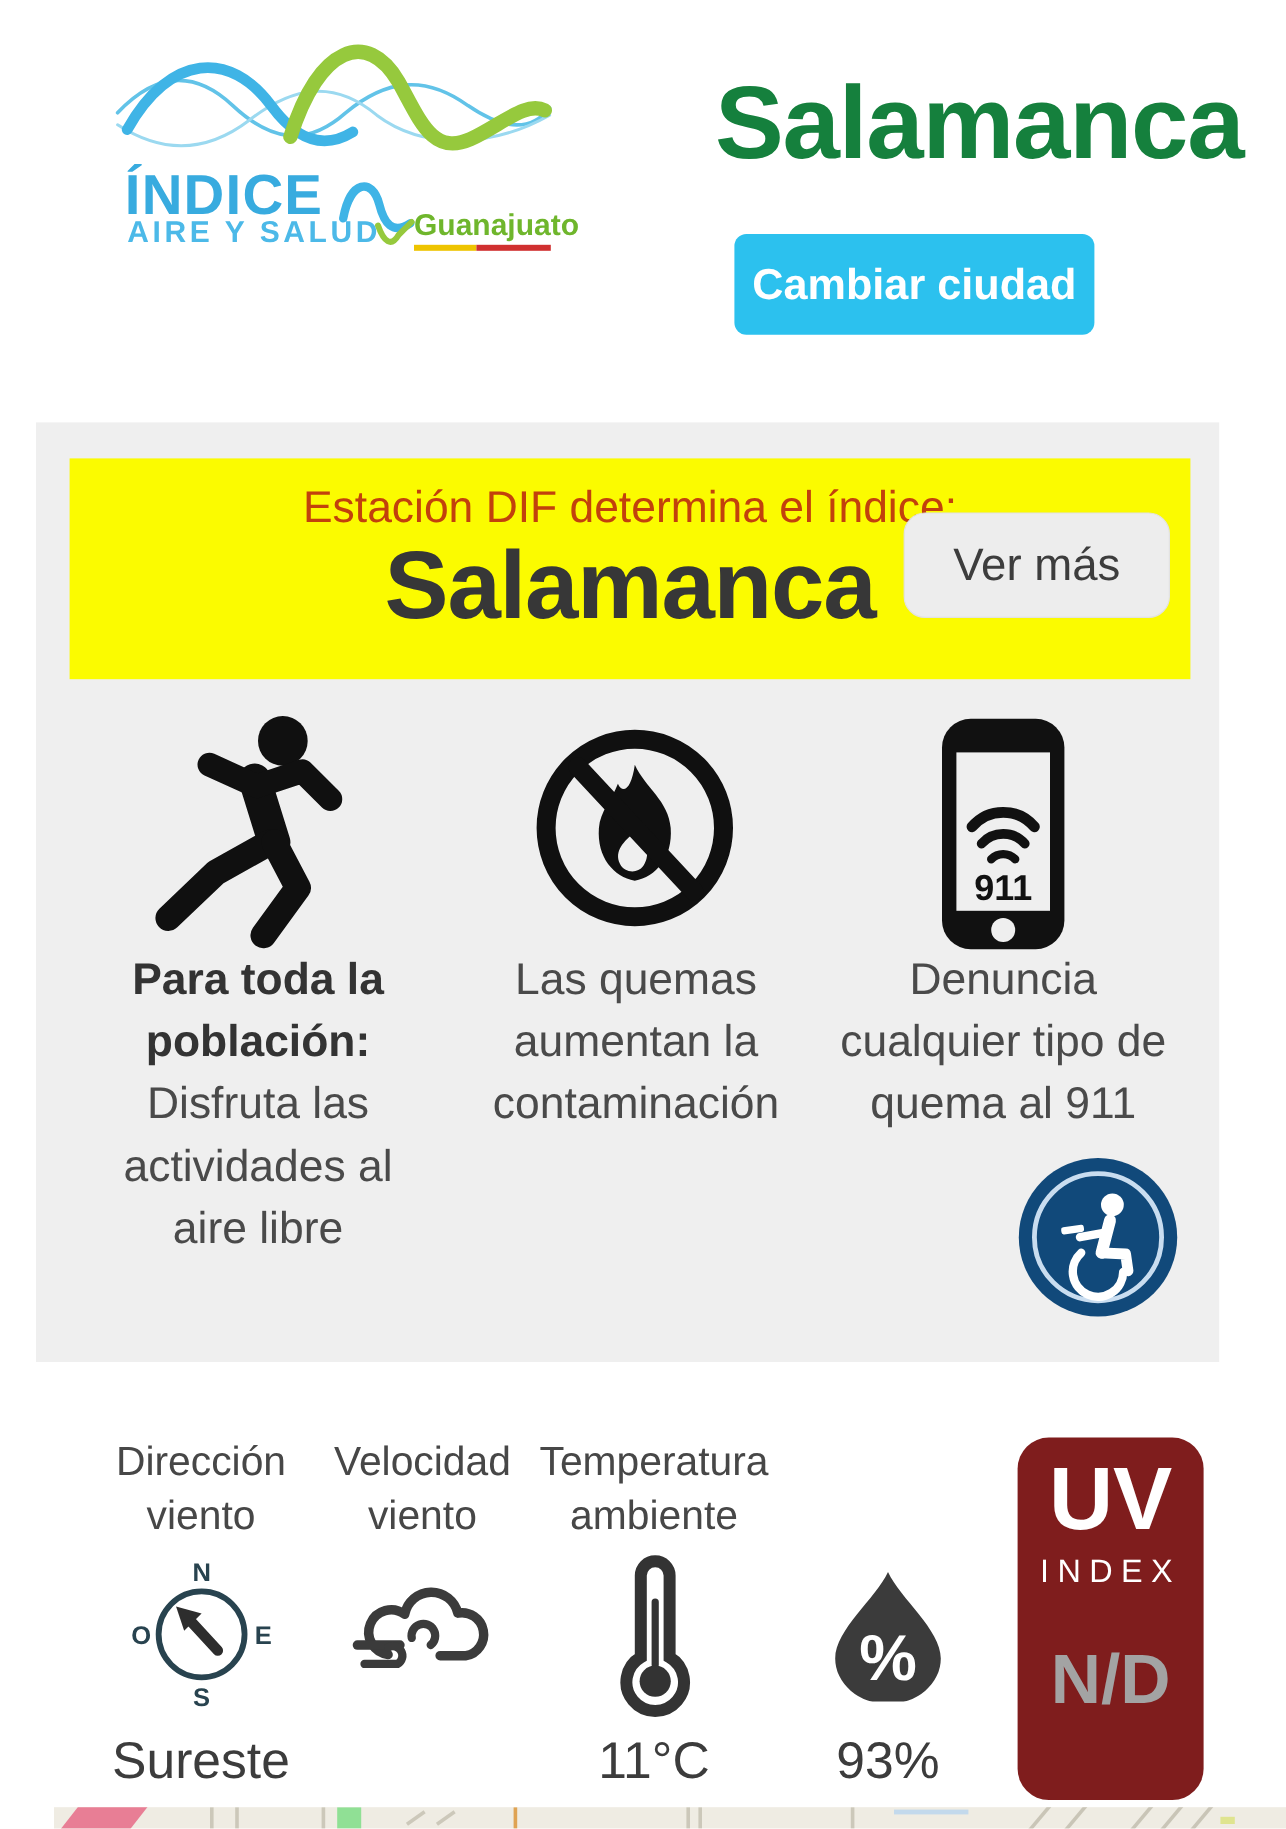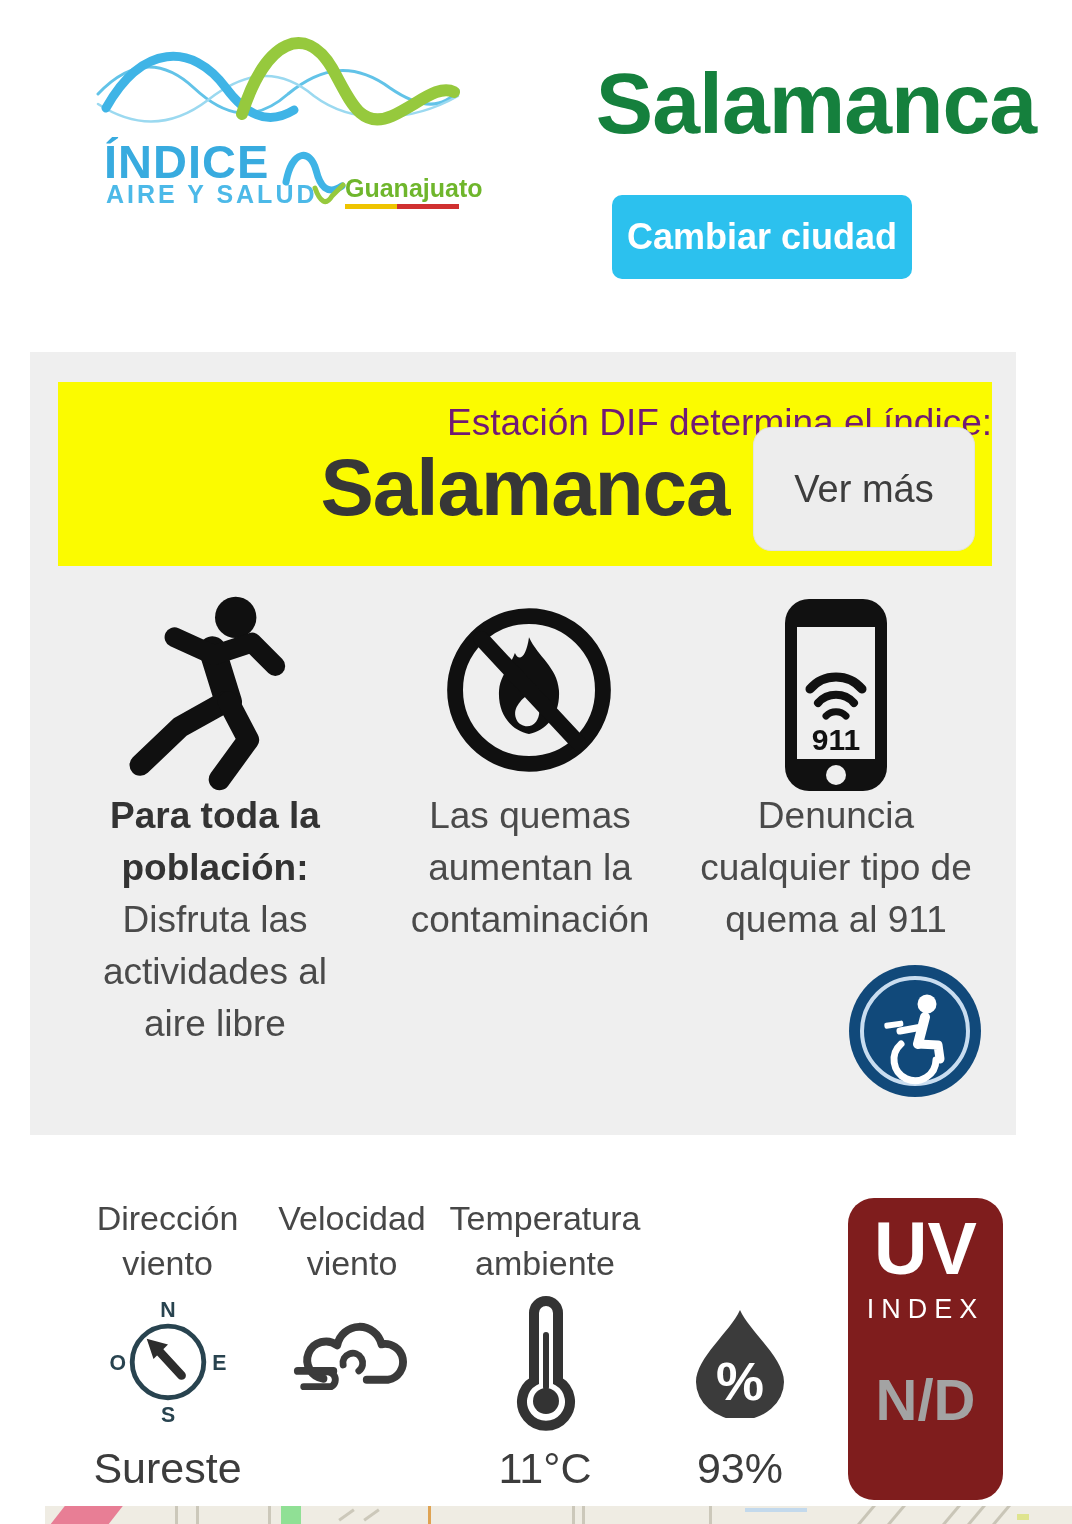--- a/index.html
+++ b/index.html
@@ -16,24 +16,24 @@
   .logo-underline .u-red{width:54%;height:100%;background:#d03030;}
   .city{left:560px;top:54px;width:512px;text-align:center;font-size:86px;font-weight:700;
         color:#15803d;letter-spacing:-1px;}
   .change-city{left:612px;top:195px;width:300px;height:84px;background:#2cc1ee;border:none;
         border-radius:10px;color:#fff;font-size:36px;font-weight:700;cursor:pointer;
         font-family:"Liberation Sans",sans-serif;}
 
   
   .index-card{left:30px;top:352px;width:986px;height:783px;background:#efefef;}
   .banner{left:58px;top:382px;width:934px;height:184px;background:#fbfb00;}
-  .station-line{top:20px;width:100%;text-align:right;font-size:37px;color:#701a75;}
+  .station-line{top:20px;width:100%;text-align:center;font-size:37px;color:#c2410c;}
   .index-value{top:60px;width:100%;text-align:center;font-size:80px;font-weight:700;
                color:#373737;letter-spacing:-1px;}
-  .ver-mas{left:753px;top:427px;width:222px;height:124px;background:#ededed;border:1px solid #e2e2e2;
+  .ver-mas{left:753px;top:427px;width:222px;height:88px;background:#ededed;border:1px solid #e2e2e2;
            border-radius:18px;font-size:38px;color:#3d3d3d;cursor:pointer;z-index:5;
            font-family:"Liberation Sans",sans-serif;}
   .rec-text{top:790px;font-size:37px;line-height:52px;color:#4a4a4a;text-align:center;}
   .rec-text strong{color:#333;font-weight:700;}
   .r1{left:70px;width:290px;}
   .r2{left:380px;width:300px;}
   .r3{left:688px;width:296px;}
   .a11y-btn{left:848px;top:964px;width:134px;height:134px;border:none;background:transparent;
             padding:0;cursor:pointer;z-index:6;}
 

